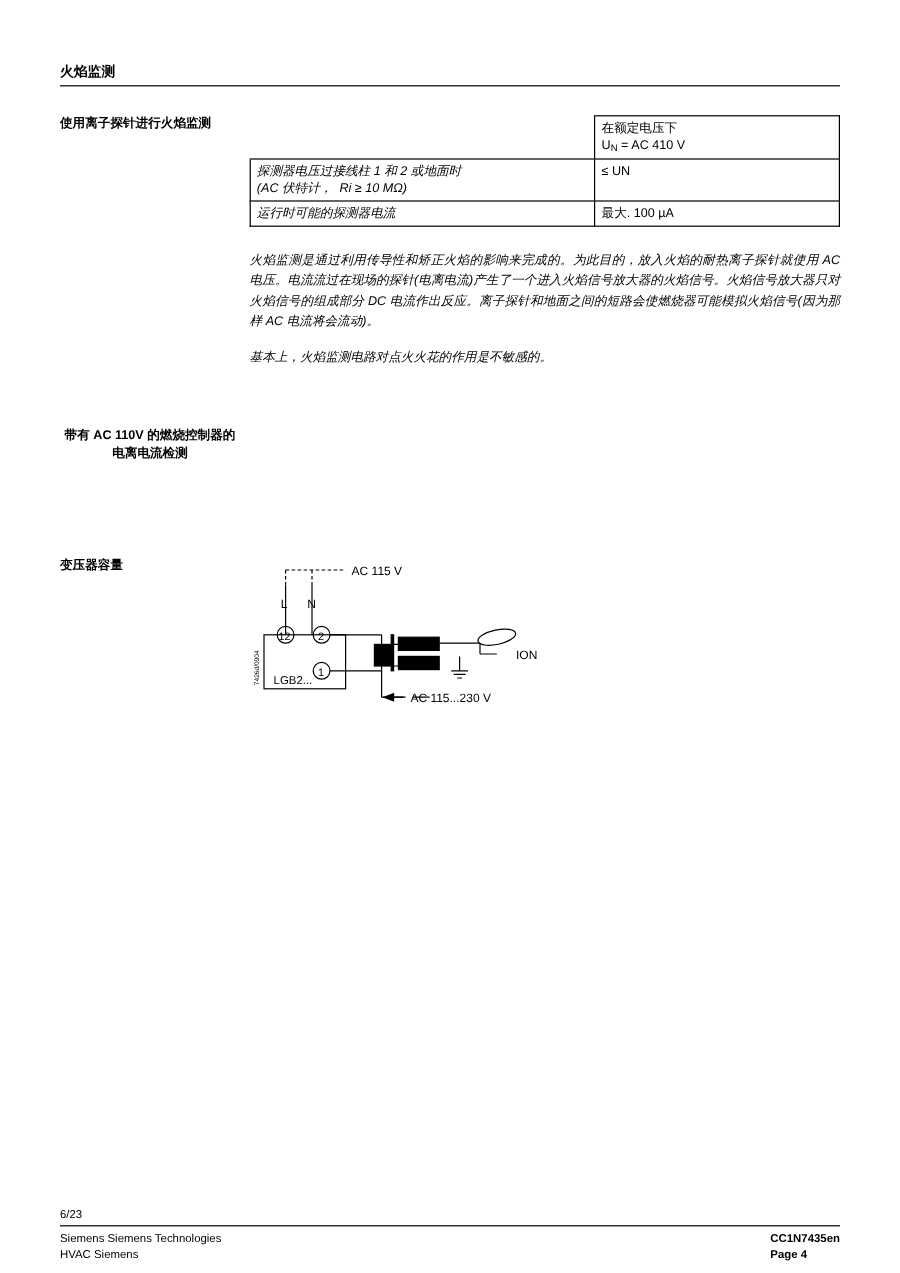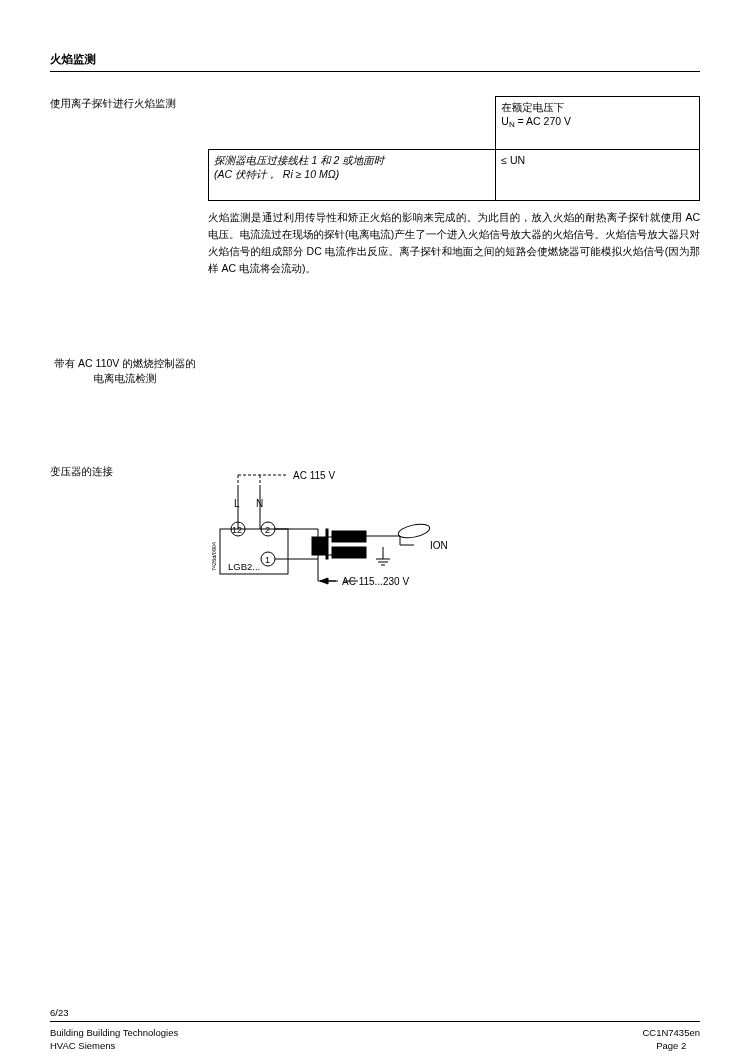--- a/index.html
+++ b/index.html
@@ -39,35 +39,35 @@
     border-bottom: 1px solid #000;
     width: 650px;
   }
 
   
   .side-label {
     position: absolute;
     width: 150px;
     font-size: 10.5px;
     line-height: 15px;
-    font-weight: normal;
+    font-weight: bold;
   }
 
   
   .spec-table {
     position: absolute;
     left: 208px;
     top: 92px;
     width: 492px;
     border-collapse: collapse;
     font-size: 10.5px;
   }
   .spec-table td {
     border: 1px solid #000;
-    padding: 3px 5px 19px 5px;
+    padding: 3px 5px 3px 5px;
     vertical-align: top;
     line-height: 14px;
   }
   .spec-table td.left-cell {
     width: 284px;
     font-style: italic;
   }
   .spec-table td.right-cell {
     width: 198px;
   }
@@ -88,20 +88,21 @@
   .body-text {
     position: absolute;
     left: 208px;
     width: 492px;
     font-size: 10.5px;
     line-height: 17px;
     text-align: justify;
   }
   .body-text p {
     margin: 0 0 13px 0;
+    font-style: italic;
   }
   .body-text p:last-child { margin-bottom: 0; }
 
   
   .diagram {
     position: absolute;
     left: 208px;
     top: 455px;
     width: 300px;
     height: 135px;
@@ -129,61 +130,67 @@
     height: 26px;
   }
   .footer .f-left {
     position: absolute;
     left: 0; top: 0;
     line-height: 13px;
   }
   .footer .f-right {
     position: absolute;
     right: 0; top: 0;
-    text-align: center;
+    text-align: left;
     line-height: 13px;
+    font-weight: bold;
   }
 </style>
 </head>
 <body>
 
 <div class="page">
 
   <div class="doc-header">
     <div class="title">火焰监测</div>
     <div class="rule"></div>
   </div>
 
   <div class="side-label" style="left:50px; top:92px;">使用离子探针进行火焰监测</div>
 
   <table class="spec-table">
     <tbody>
         <tr>
       <td class="left-cell blank"></td>
       <td class="right-cell">
         <span>在额定电压下</span><br>
-        <span>U</span><span class="sub">N</span><span> = AC 270 V</span>
+        <span>U</span><span class="sub">N</span><span> = AC 410 V</span>
       </td>
     </tr>
     <tr>
       <td class="left-cell nowrap">探测器电压过接线柱 1 和 2 或地面时
 (AC 伏特计，  Ri ≥ 10 MΩ)</td>
       <td class="right-cell">≤ UN</td>
     </tr>
+    <tr>
+      <td class="left-cell">运行时可能的探测器电流</td>
+      <td class="right-cell">最大. 100 µA</td>
+    </tr>
   </tbody>
     </table>
 
   <div class="body-text" style="top:205px;">
     <p>火焰监测是通过利用传导性和矫正火焰的影响来完成的。为此目的，放入火焰的耐热离子探针就使用 AC 电压。电流流过在现场的探针(电离电流)产生了一个进入火焰信号放大器的火焰信号。火焰信号放大器只对火焰信号的组成部分 DC 电流作出反应。离子探针和地面之间的短路会使燃烧器可能模拟火焰信号(因为那样 AC 电流将会流动)。</p>
+    <p>基本上，火焰监测电路对点火火花的作用是不敏感的。</p>
   </div>
 
   <div class="side-label" style="left:50px; top:352px;text-align:center;">带有 AC 110V 的燃烧控制器的电离电流检测</div>
 
 
-  <div class="side-label" style="left:50px; top:460px;">变压器的连接</div>
+  <div class="side-label" style="left:50px; top:460px;">变压器容量</div>
 
   <div class="diagram">
     <svg width="300" height="135" viewBox="0 0 300 135" xmlns="http://www.w3.org/2000/svg">
       <g stroke="#000" fill="none" stroke-width="1">
 
         <line x1="30" y1="16" x2="80" y2="16" stroke-dasharray="3,2"></line>
         <line x1="30" y1="16" x2="30" y2="28" stroke-dasharray="3,2"></line>
         <line x1="52" y1="16" x2="52" y2="28" stroke-dasharray="3,2"></line>
 
         <line x1="30" y1="28" x2="30" y2="70"></line>
@@ -239,23 +246,23 @@
       <text x="134" y="126" font-family="Liberation Sans, sans-serif" font-size="10">AC 115...230 V</text>
       <text x="8" y="112" font-family="Liberation Sans, sans-serif" font-size="5.5" transform="rotate(-90 8 112)">7426d/0904</text>
     </svg>
   </div>
 
   <div class="footer">
     <div class="page-frac">6/23</div>
     <div class="rule"></div>
     <div class="f-row">
       <div class="f-left">
-        <span>Building Building Technologies</span><br>
+        <span>Siemens Siemens Technologies</span><br>
         <span>HVAC Siemens</span>
       </div>
       <div class="f-right">
         <span>CC1N7435en</span><br>
-        <span>Page 2</span>
+        <span>Page 4</span>
       </div>
     </div>
   </div>
 
 </div>
 
 </body></html>

